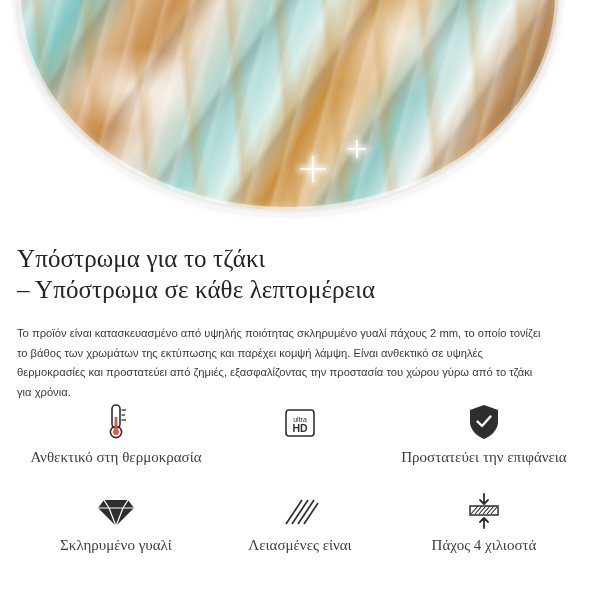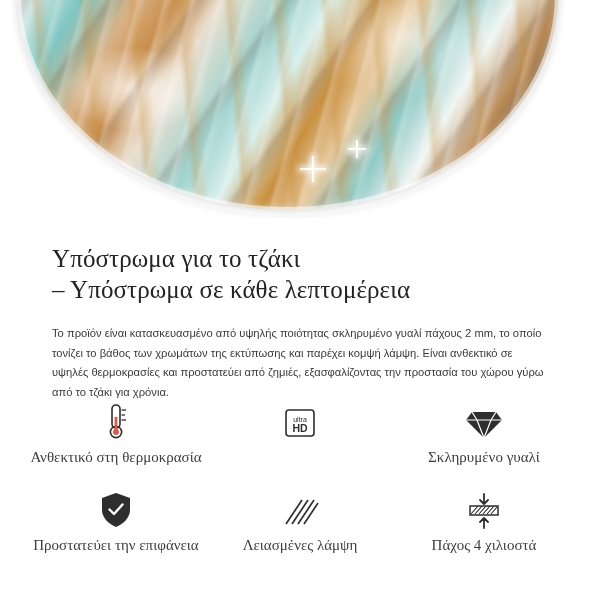--- a/index.html
+++ b/index.html
@@ -128,21 +128,21 @@
   .sparkle.s2 { left: 348px; top: 140px; width: 18px; height: 18px; }
   .sparkle.s2:before { left: 8px; height: 18px; }
   .sparkle.s2:after { top: 8px; width: 18px; }
 
   
   .content {
     position: absolute;
     left: 0;
     top: 218px;
     width: 600px;
-    padding: 0 52px;
+    padding: 0 17px;
     box-sizing: border-box;
   }
   .headline {
     font-family: "Liberation Serif", serif;
     font-size: 25px;
     line-height: 31px;
     color: #242424;
     margin: 25px 0 0 0;
     font-weight: 400;
     letter-spacing: 0.1px;
@@ -238,49 +238,49 @@
         <svg width="40" height="36" viewBox="0 0 40 36">
           <rect x="6" y="4" width="28" height="26" rx="3" fill="none" stroke="#2e2e2e" stroke-width="1.6"></rect>
           <text x="20" y="15.5" text-anchor="middle" font-family="Liberation Sans, sans-serif" font-size="7" fill="#2e2e2e">ultra</text>
           <text x="20" y="26" text-anchor="middle" font-family="Liberation Sans, sans-serif" font-size="10.5" font-weight="bold" fill="#2e2e2e">HD</text>
         </svg>
       </div>
     </div>
 
     <div class="feature">
       <div class="feature-icon">
+        <svg width="36" height="40" viewBox="0 0 36 40">
+          <path d="M18 3 L32 8 V20 C32 28 25 34 18 37 C11 34 4 28 4 20 V8 Z" fill="#2e2e2e"></path>
+          <path d="M11.5 19.5 L16 24 L24.5 14.5" fill="none" stroke="#ffffff" stroke-width="2.4" stroke-linecap="round" stroke-linejoin="round"></path>
+        </svg>
+      </div>
+      <div class="feature-label">Προστατεύει την επιφάνεια</div>
+    </div>
+
+    <div class="feature">
+      <div class="feature-icon">
         <svg width="40" height="36" viewBox="0 0 40 36">
           <path d="M8 6 H32 L38 14 L20 32 L2 14 Z" fill="#2e2e2e"></path>
           <path d="M8 6 L13 14 L20 32 L27 14 L32 6" fill="none" stroke="#ffffff" stroke-width="1.2"></path>
           <path d="M2 14 H38" fill="none" stroke="#ffffff" stroke-width="1.2"></path>
         </svg>
       </div>
       <div class="feature-label">Σκληρυμένο γυαλί</div>
-    </div>
-
-    <div class="feature">
-      <div class="feature-icon">
-        <svg width="36" height="40" viewBox="0 0 36 40">
-          <path d="M18 3 L32 8 V20 C32 28 25 34 18 37 C11 34 4 28 4 20 V8 Z" fill="#2e2e2e"></path>
-          <path d="M11.5 19.5 L16 24 L24.5 14.5" fill="none" stroke="#ffffff" stroke-width="2.4" stroke-linecap="round" stroke-linejoin="round"></path>
-        </svg>
-      </div>
-      <div class="feature-label">Προστατεύει την επιφάνεια</div>
     </div>
 
     <div class="feature">
       <div class="feature-icon">
         <svg width="40" height="34" viewBox="0 0 40 34">
           <path d="M6 28 L22 4" stroke="#2e2e2e" stroke-width="1.7" fill="none"></path>
           <path d="M12 28 L28 4" stroke="#2e2e2e" stroke-width="1.7" fill="none"></path>
           <path d="M18 28 L34 4" stroke="#2e2e2e" stroke-width="1.7" fill="none"></path>
           <path d="M24 28 L38 7" stroke="#2e2e2e" stroke-width="1.7" fill="none"></path>
         </svg>
       </div>
-      <div class="feature-label">Λειασμένες λάμψη</div>
+      <div class="feature-label">Λειασμένες είναι</div>
     </div>
 
     <div class="feature">
       <div class="feature-icon">
         <svg width="44" height="38" viewBox="0 0 44 38">
           <path d="M22 2 V11 M18 8 L22 12 L26 8" stroke="#2e2e2e" stroke-width="1.8" fill="none" stroke-linecap="round" stroke-linejoin="round"></path>
           <rect x="8" y="14" width="28" height="9" fill="none" stroke="#2e2e2e" stroke-width="1.5"></rect>
           <path d="M9 22 L16 14 M13 22 L20 14 M17 22 L24 14 M21 22 L28 14 M25 22 L32 14 M29 22 L35 15" stroke="#2e2e2e" stroke-width="1.1"></path>
           <path d="M22 36 V27 M18 30 L22 26 L26 30" stroke="#2e2e2e" stroke-width="1.8" fill="none" stroke-linecap="round" stroke-linejoin="round"></path>
         </svg>

